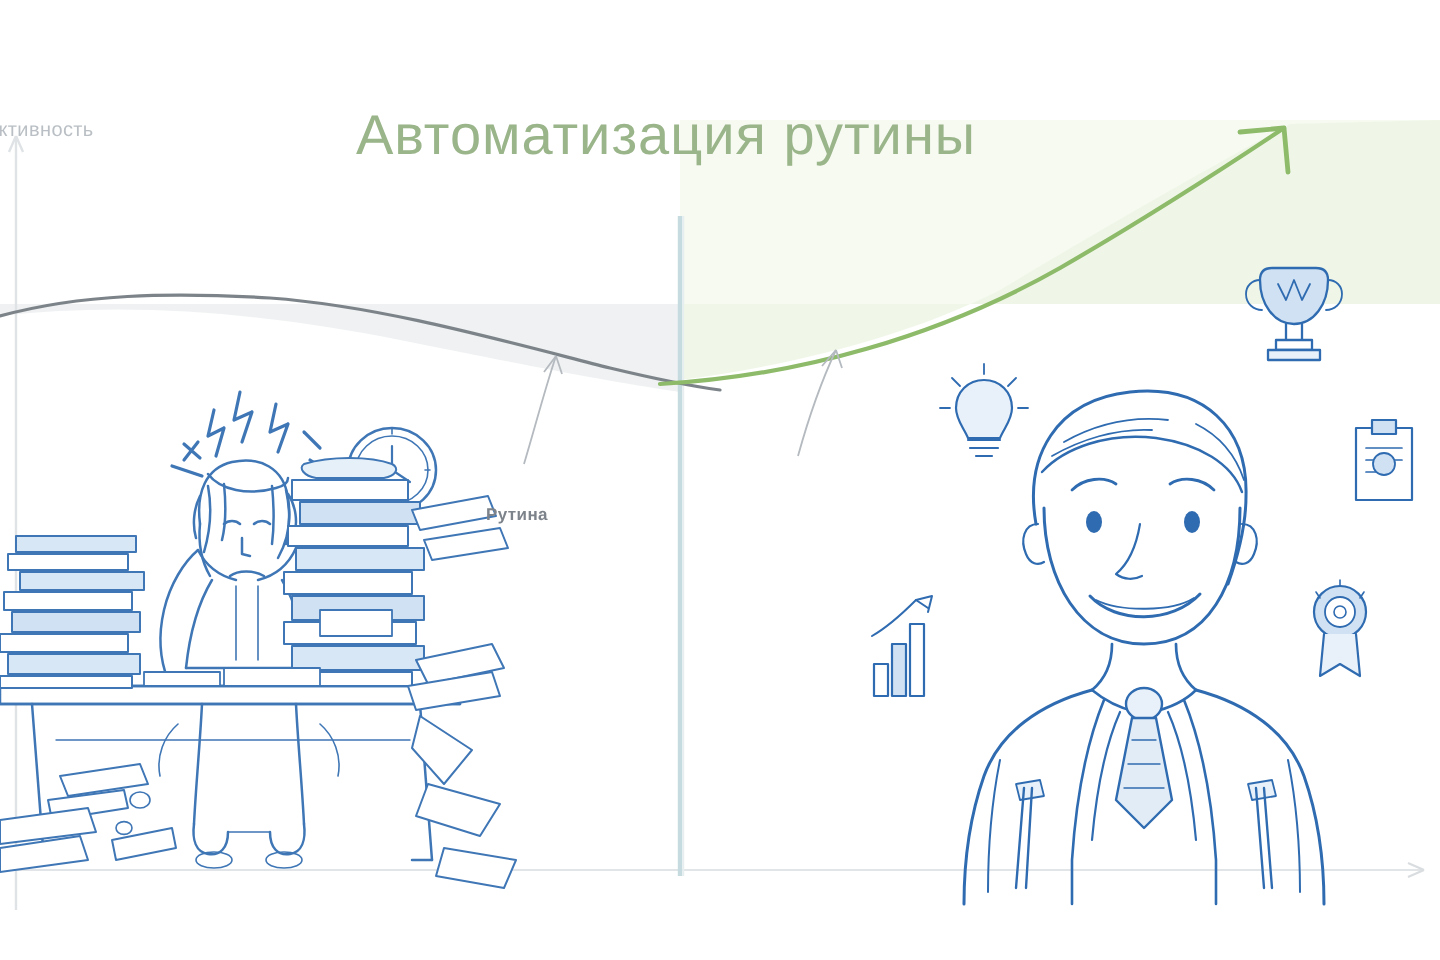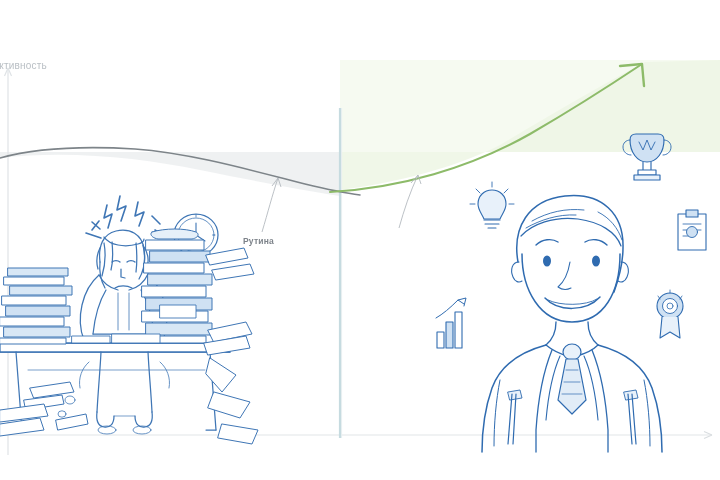--- a/index.html
+++ b/index.html
@@ -20,21 +20,21 @@
     color:#9ab58a;
     font-weight:400;
   }
   #yaxis-label{
     left:-6px;top:60px;
     font-size:10px;
     color:#b9bfc4;
     letter-spacing:0.2px;
   }
   #label-routine{
-    left:243px;top:236px;
+    left:243px;top:252px;
     font-size:8.5px;
     color:#7d838a;
     font-weight:700;
     letter-spacing:0.2px;
   }
   #label-newtasks{
     left:363px;top:234px;
     font-size:8px;
     color:#6d737a;
     font-weight:700;
@@ -292,17 +292,18 @@
           <path d="M512,394 L508,444 M516,394 L513,444" stroke-width="1.2"></path>
           <path d="M628,394 L632,444 M632,394 L636,444" stroke-width="1.2"></path>
         </g>
       </g>
 
     </g>
   </svg>
 
   <div class="txt" id="yaxis-label">уктивность</div>
 
+  <div class="txt" id="title">Автоматизация рутины</div>
 
   <div class="txt" id="label-routine">Рутина</div>
 
 
 </div>
 
 </body></html>

